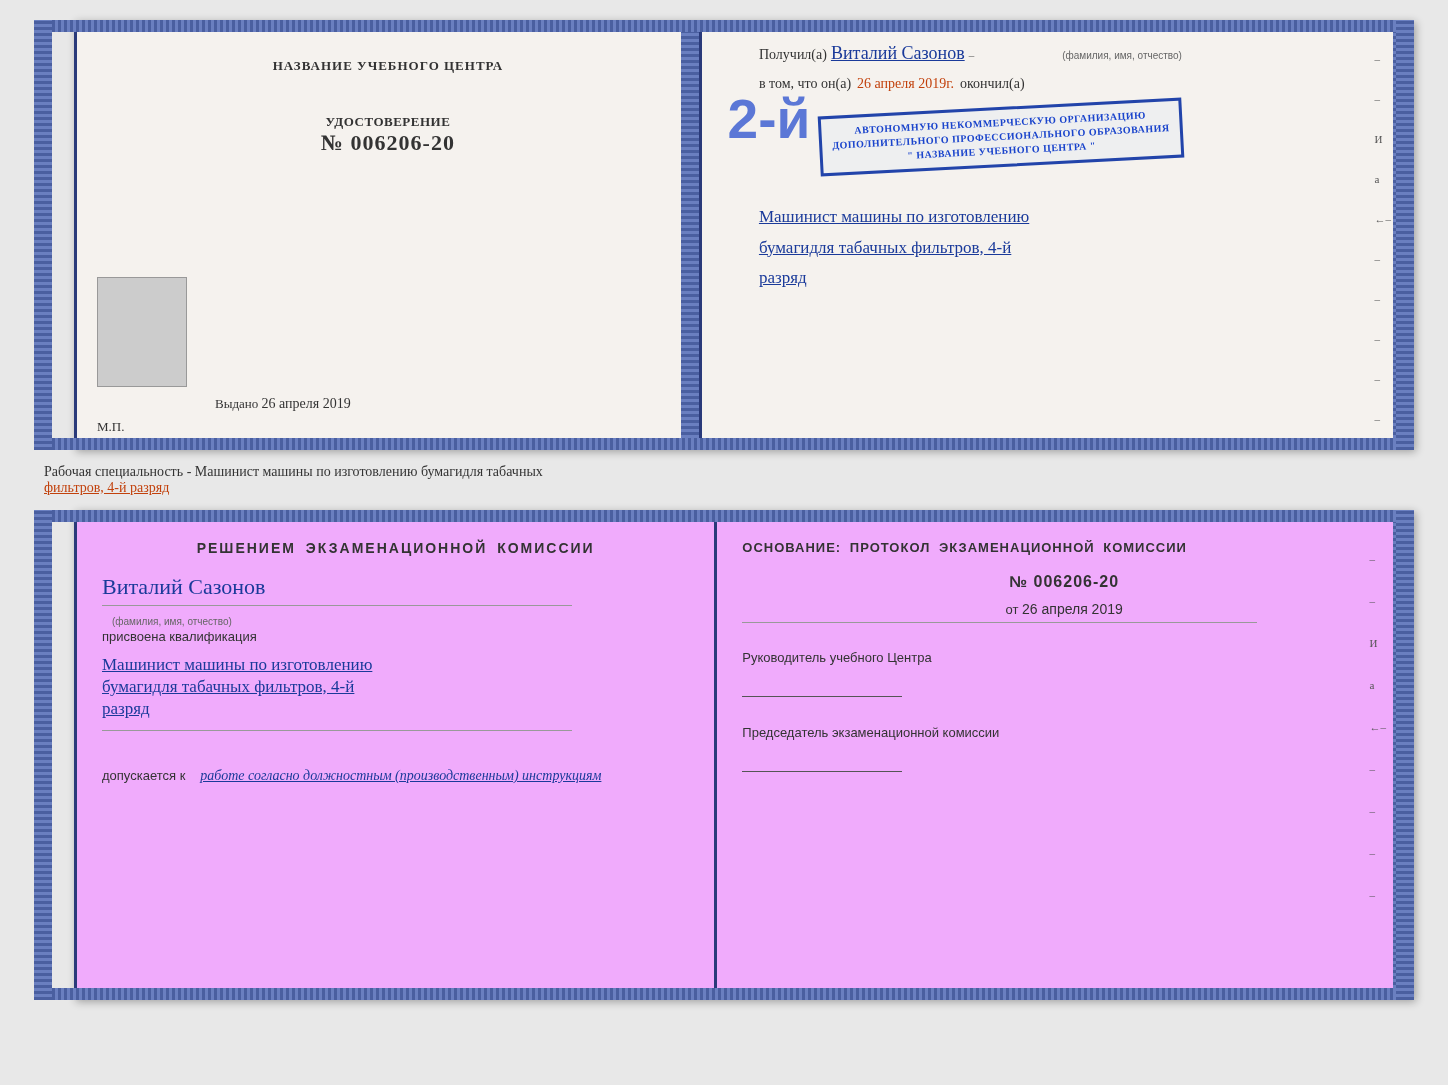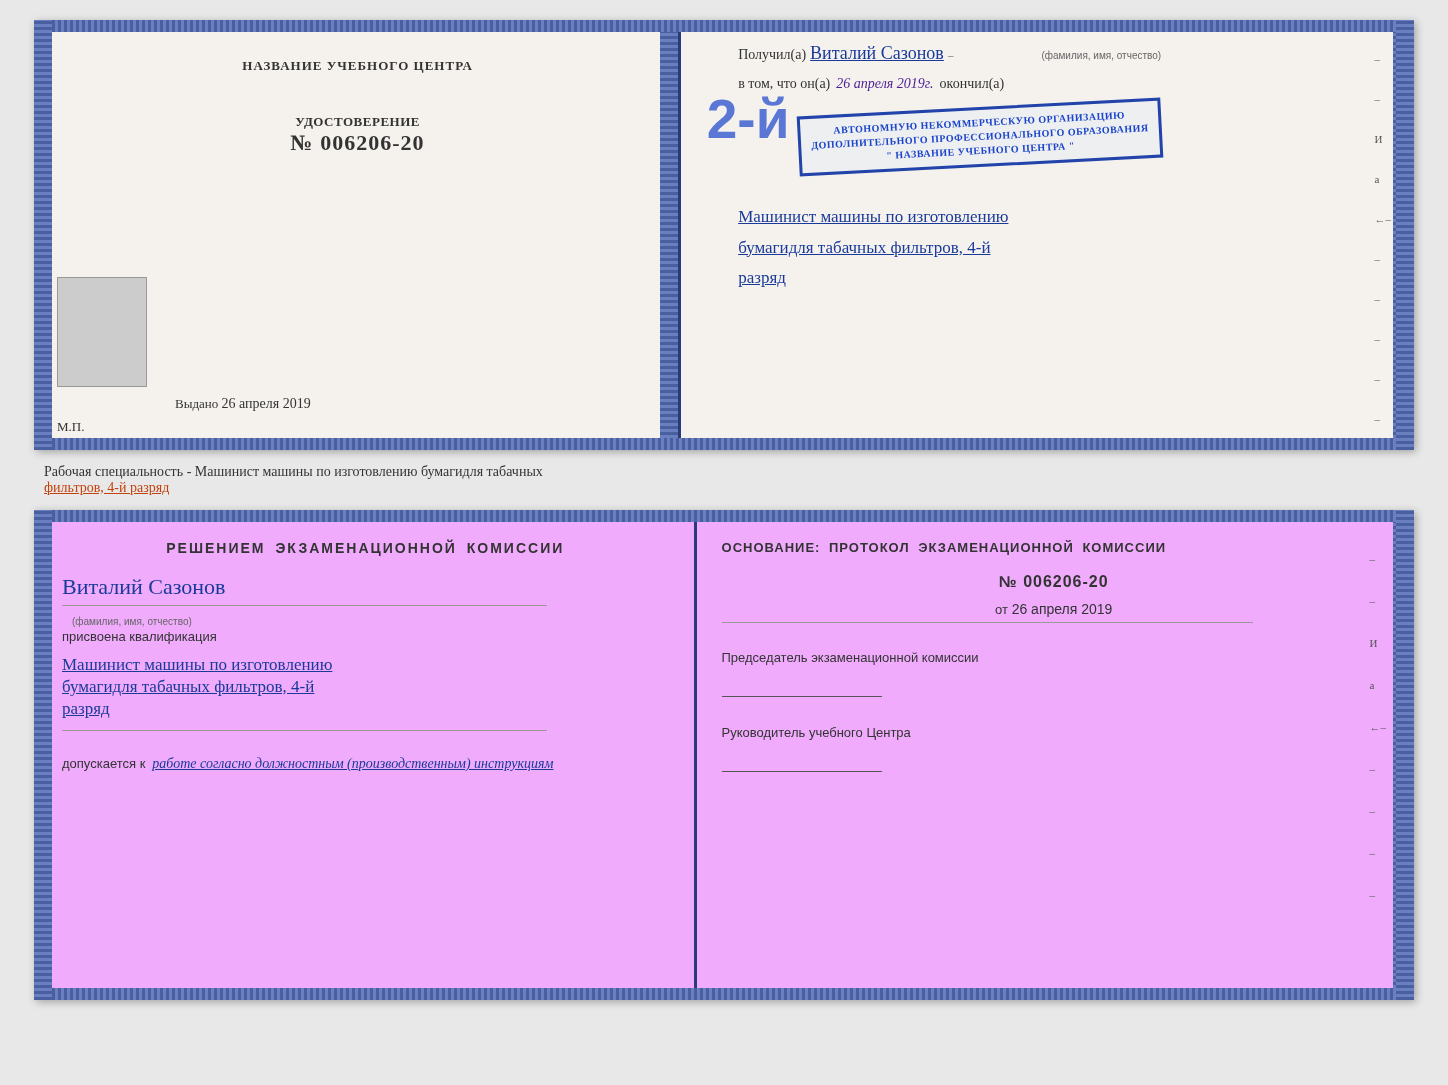--- a/index.html
+++ b/index.html
@@ -159,23 +159,22 @@
       font-size: 14px;
       color: #333;
       display: flex;
       align-items: center;
       gap: 6px;
       margin-top: 4px;
     }
 
     .tom-line .date-hw {
       font-family: 'Segoe Script', 'Comic Sans MS', cursive;
-      color: #4c1d95;
-      font-size: 14px;
-      font-style: italic;
+      color: #c2410c;
+      font-size: 14px;
     }
 
     .stamp-area {
       position: relative;
       margin-top: 2px;
     }
 
     .stamp-box {
       border: 3px solid #2244aa;
       display: inline-block;
@@ -331,26 +330,26 @@
       font-size: 17px;
       text-decoration: underline;
       line-height: 2;
       display: block;
       margin-top: 4px;
     }
 
     .allows-line {
       font-size: 13px;
       color: #333;
-      margin-top: 20px;
+      margin-top: 32px;
       font-family: Arial, sans-serif;
       display: flex;
       flex-wrap: wrap;
       align-items: baseline;
-      gap: 7px;
+      gap: 15px;
     }
 
     .allows-hw {
       font-family: 'Segoe Script', 'Comic Sans MS', cursive;
       color: #1a3a9a;
       font-size: 14px;
       font-style: italic;
       text-decoration: underline;
     }
 
@@ -478,20 +477,21 @@
       background: repeating-linear-gradient(
         90deg,
         #4a5fa0 0px, #4a5fa0 3px,
         #6a7fc0 3px, #6a7fc0 6px
       );
     }
 
     .book-outer {
       position: relative;
       width: 100%;
+      padding-left: 40px;
     }
 
     .book-outer .border-stripe-left,
     .book-outer .border-stripe-right,
     .book-outer .border-stripe-top,
     .book-outer .border-stripe-bottom {
       z-index: 10;
     }
 
   </style>
@@ -610,30 +610,30 @@
 
         <div class="protocol-number">№ 006206-20</div>
 
         <div class="from-date">
           <span>от</span>
           <span class="date-val2">26 апреля 2019</span>
         </div>
 
         <hr class="divider-line" style="margin-top:5px;">
 
+        <div class="chairman-block" style="margin-top:20px;">
+          <div>Руководитель учебного Центра</div>
+          <div class="signature-line"></div>
+        </div>
+
         <div class="chairman-block">
           <div>Председатель экзаменационной комиссии</div>
           <div class="signature-line"></div>
         </div>
 
-        <div class="chairman-block" style="margin-top:20px;">
-          <div>Руководитель учебного Центра</div>
-          <div class="signature-line"></div>
-        </div>
-
         <div class="right-side-dashes2">
           <span>–</span>
           <span>–</span>
           <span>И</span>
           <span>а</span>
           <span>←–</span>
           <span>–</span>
           <span>–</span>
           <span>–</span>
           <span>–</span>

